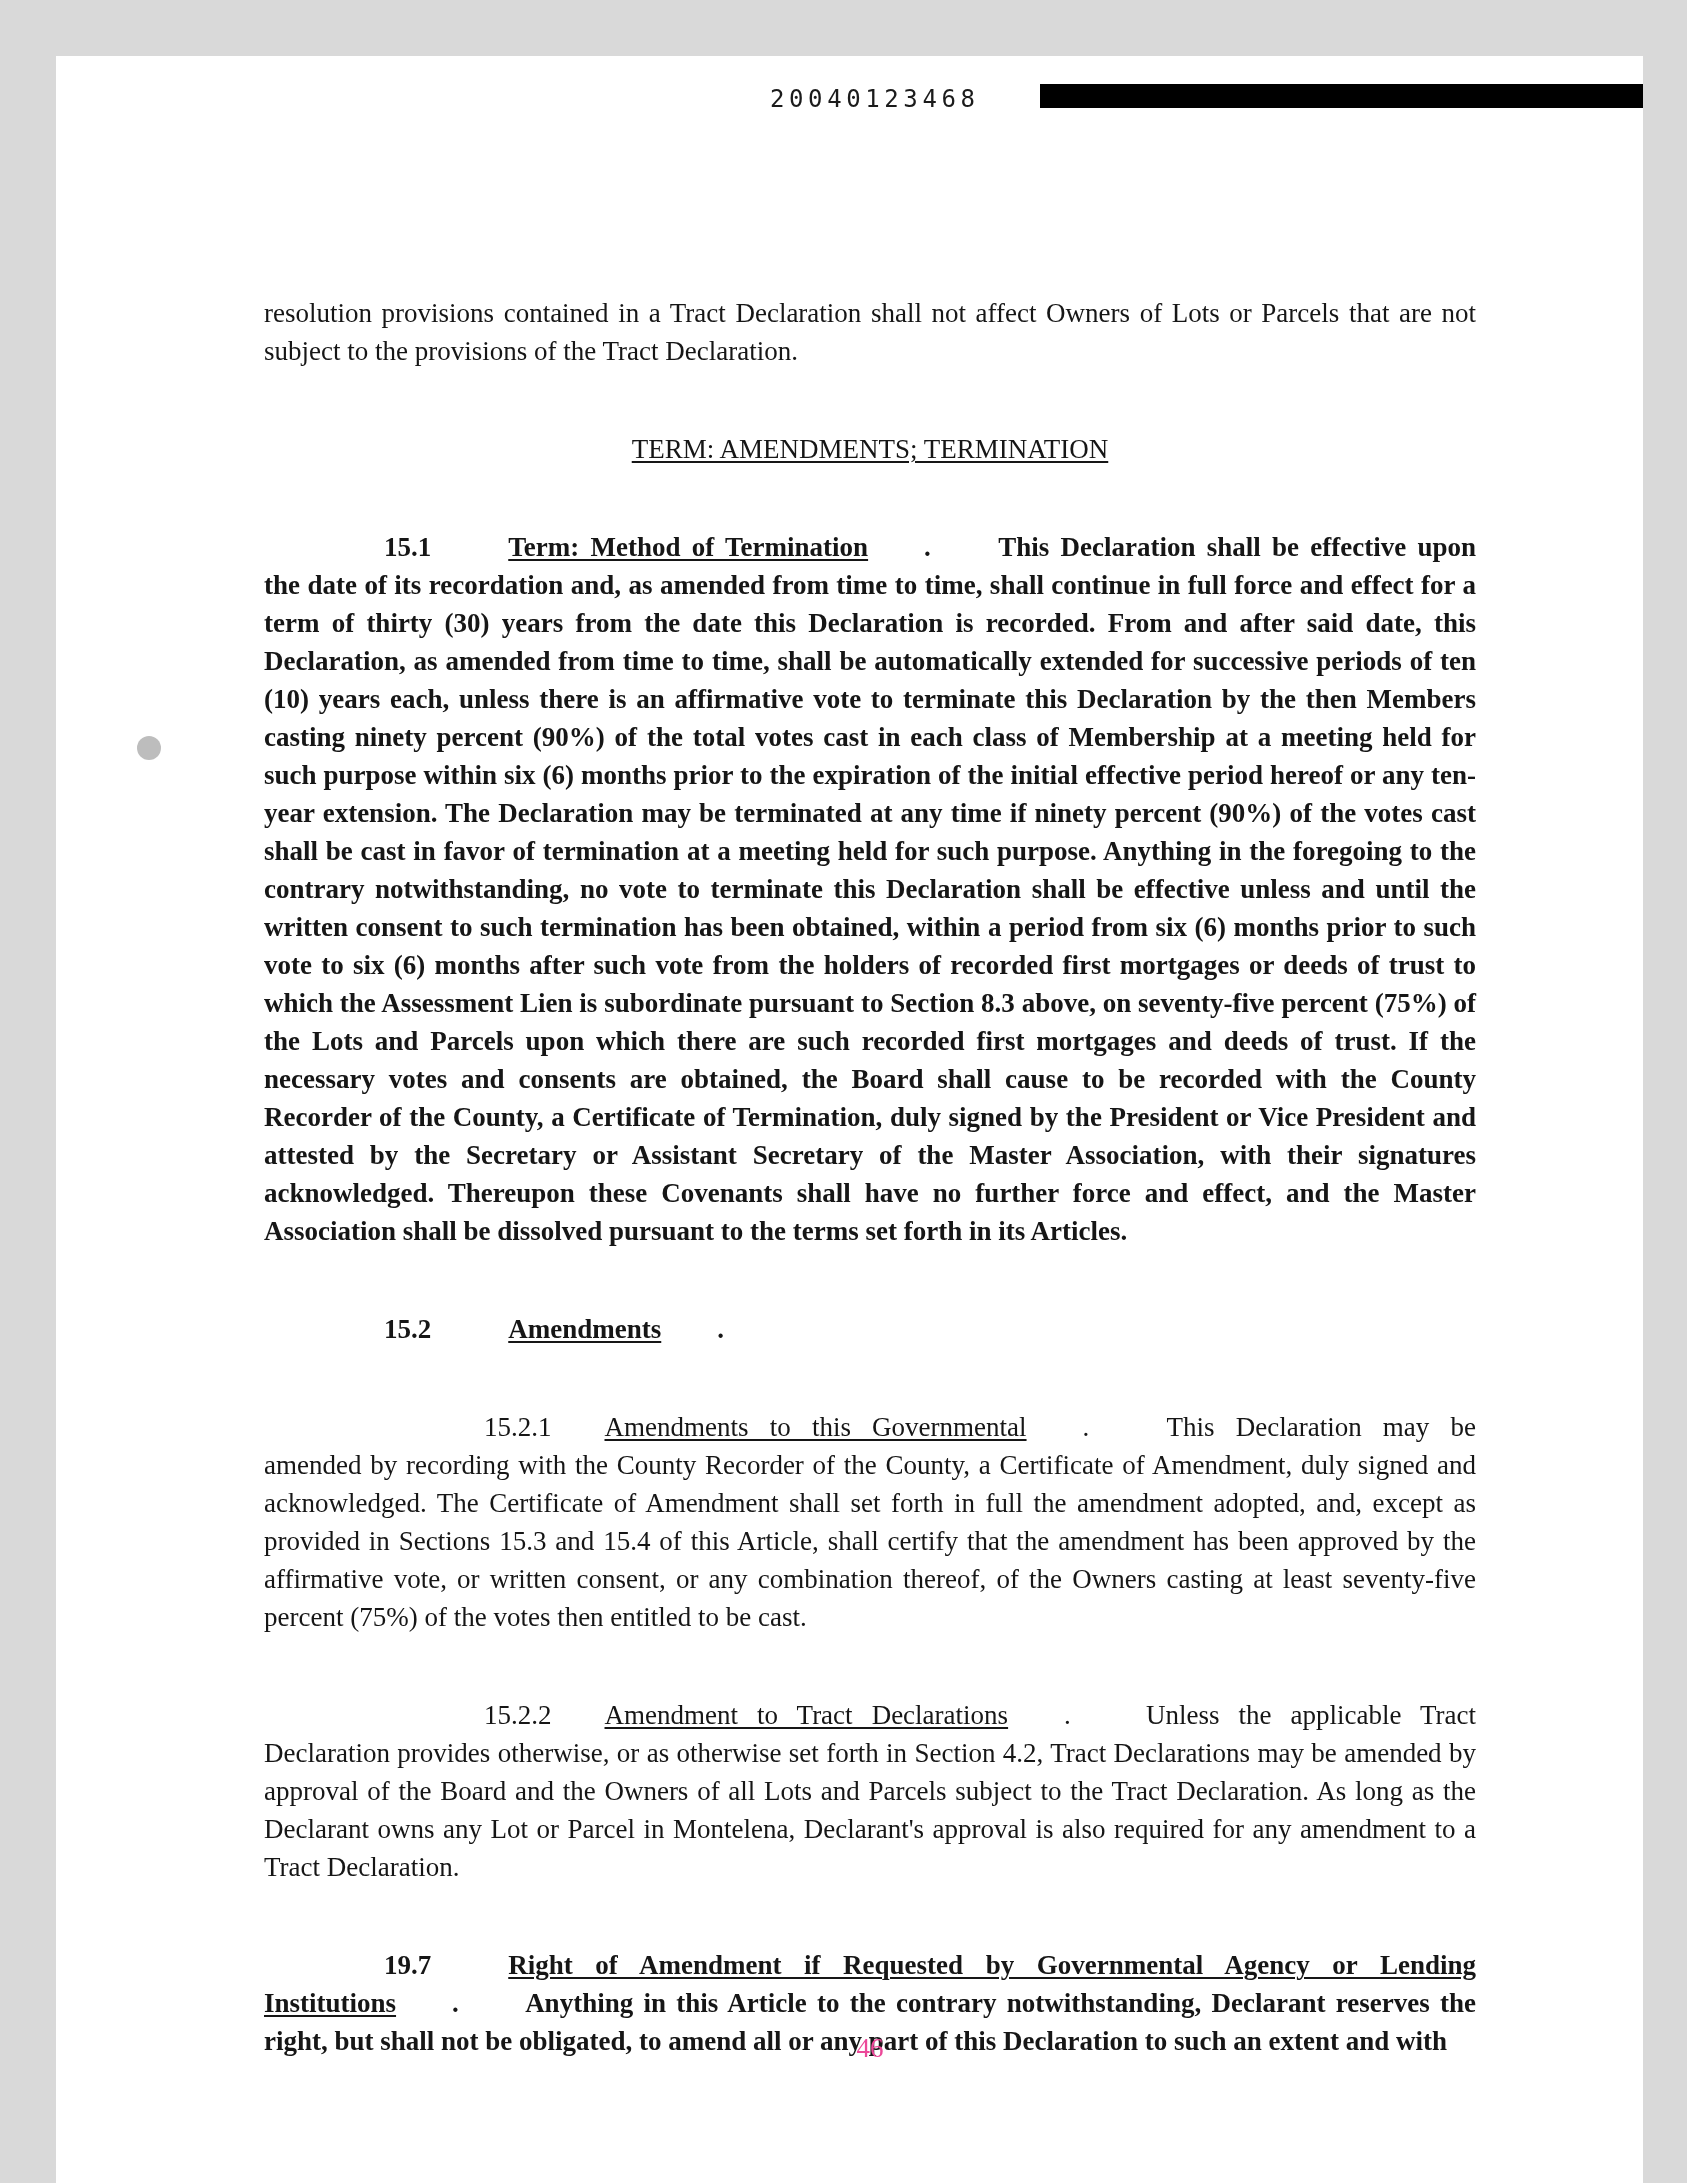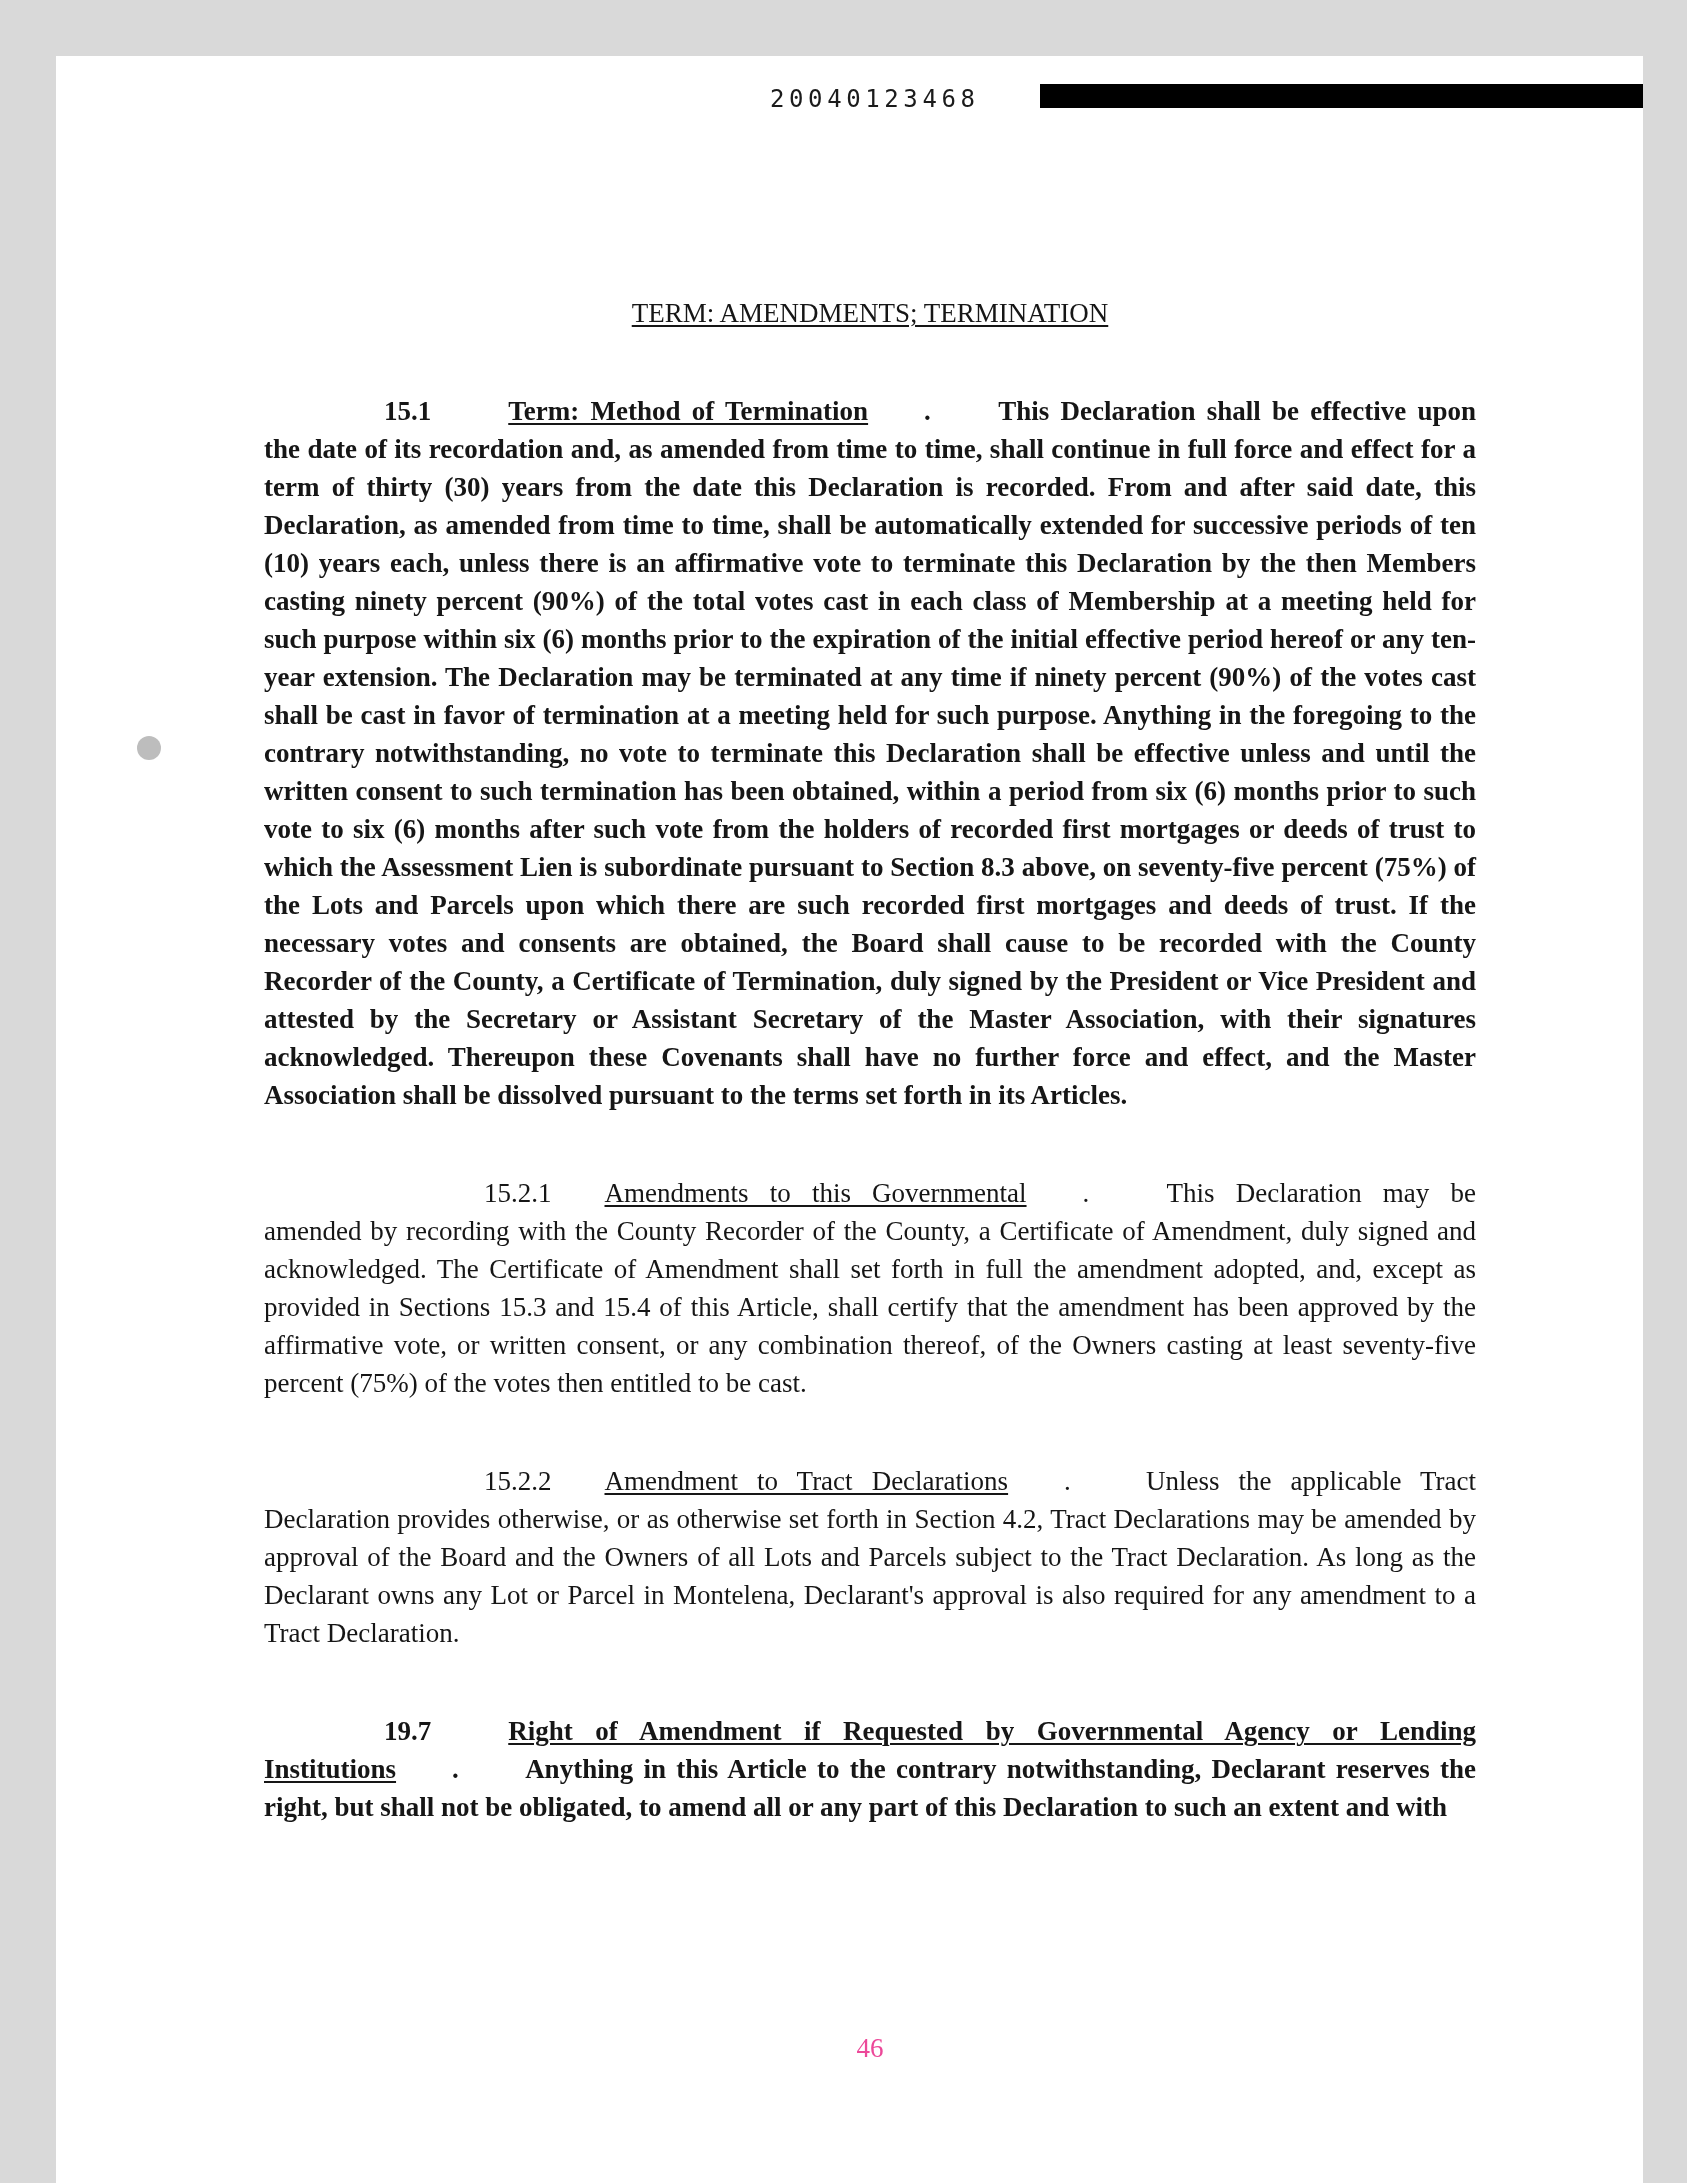--- a/index.html
+++ b/index.html
@@ -82,27 +82,29 @@
 <body>
 
 <div class="page">
 
   <div class="doc-number">20040123468</div>
   <div class="top-rule"></div>
   <div class="right-bar"></div>
 
   <div class="content">
 
+    <p class="para">resolution provisions contained in a Tract Declaration shall not affect Owners of Lots or Parcels that are not subject to the provisions of the Tract Declaration.</p>
 
 
     <div class="para center"><span class="u">TERM:  AMENDMENTS; TERMINATION</span></div>
 
     <p class="para indent-1"><span class="num-wide">15.1</span><span class="u">Term: Method of Termination</span><span>.</span>
       <span>This Declaration shall be effective upon the date of its recordation and, as amended from time to time, shall continue in full force and effect for a term of thirty (30) years from the date this Declaration is recorded.  From and after said date, this Declaration, as amended from time to time, shall be automatically extended for successive periods of ten (10) years each, unless there is an affirmative vote to terminate this Declaration by the then Members casting ninety percent (90%) of the total votes cast in each class of Membership at a meeting held for such purpose within six (6) months prior to the expiration of the initial effective period hereof or any ten-year extension.  The Declaration may be terminated at any time if ninety percent (90%) of the votes cast shall be cast in favor of termination at a meeting held for such purpose.  Anything in the foregoing to the contrary notwithstanding, no vote to terminate this Declaration shall be effective unless and until the written consent to such termination has been obtained, within a period from six (6) months prior to such vote to six (6) months after such vote from the holders of recorded first mortgages or deeds of trust to which the Assessment Lien is subordinate pursuant to Section 8.3 above, on seventy-five percent (75%) of the Lots and Parcels upon which there are such recorded first mortgages and deeds of trust.  If the necessary votes and consents are obtained, the Board shall cause to be recorded with the County Recorder of the County, a Certificate of Termination, duly signed by the President or Vice President and attested by the Secretary or Assistant Secretary of the Master Association, with their signatures acknowledged.  Thereupon these Covenants shall have no further force and effect, and the Master Association shall be dissolved pursuant to the terms set forth in its Articles.</span></p>
 
+    <p class="para indent-1 mt-lg"><span class="num-wide">15.2</span><span class="u">Amendments</span><span>.</span></p>
 
     <p class="para indent-2"><span class="num-narrow">15.2.1</span><span class="u">Amendments to this Governmental</span><span>.</span>
       <span>This Declaration may be amended by recording with the County Recorder of the County, a Certificate of Amendment, duly signed and acknowledged.  The Certificate of Amendment shall set forth in full the amendment adopted, and, except as provided in Sections 15.3 and 15.4 of this Article, shall certify that the amendment has been approved by the affirmative vote, or written consent, or any combination thereof, of the Owners casting at least seventy-five percent (75%) of the votes then entitled to be cast.</span></p>
 
     <p class="para indent-2 mt-lg"><span class="num-narrow">15.2.2</span><span class="u">Amendment to Tract Declarations</span><span>.</span>
       <span>Unless the applicable Tract Declaration provides otherwise, or as otherwise set forth in Section 4.2, Tract Declarations may be amended by approval of the Board and the Owners of all Lots and Parcels subject to the Tract Declaration.  As long as the Declarant owns any Lot or Parcel in Montelena, Declarant's approval is also required for any amendment to a Tract Declaration.</span></p>
 
     <p class="para indent-1"><span class="num-wide">19.7</span><span class="u">Right of Amendment if Requested by Governmental Agency or Lending Institutions</span><span>.</span>
       <span>Anything in this Article to the contrary notwithstanding, Declarant reserves the right, but shall not be obligated, to amend all or any part of this Declaration to such an extent and with</span></p>
 

